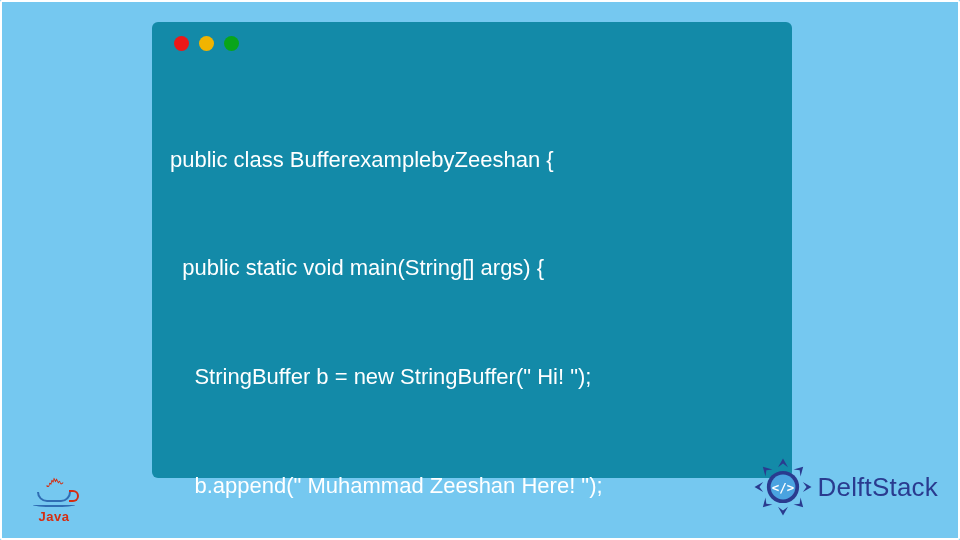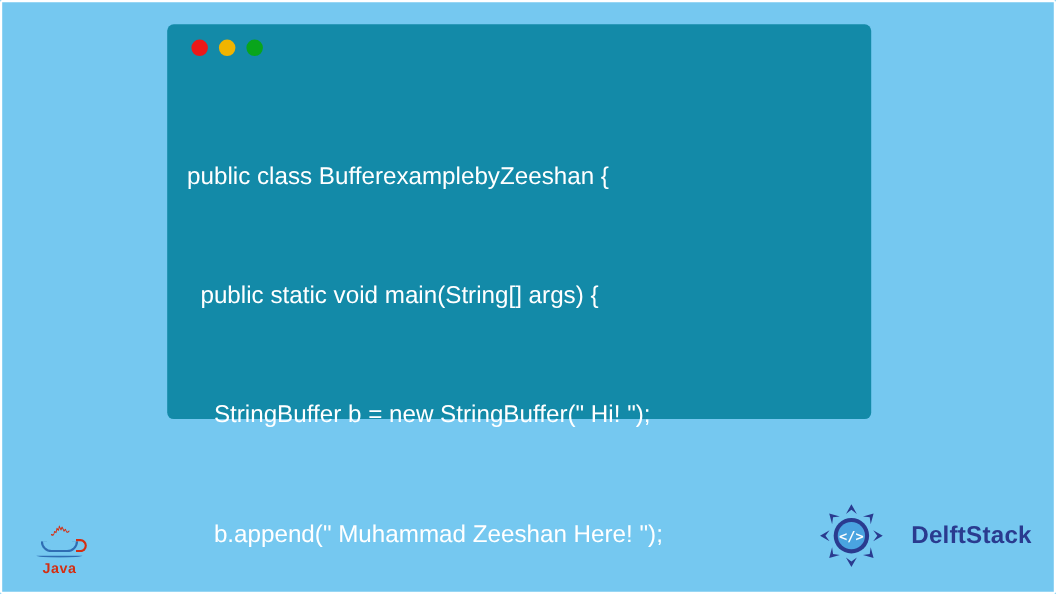--- a/index.html
+++ b/index.html
@@ -9,21 +9,21 @@
     background: #75c8f0;
     position: relative;
     font-family: -apple-system, BlinkMacSystemFont, "Segoe UI", Arial, sans-serif;
     overflow: hidden;
   }
   .code-window {
     position: absolute;
     left: 152px;
     top: 22px;
     width: 640px;
-    height: 359px;
+    height: 456px;
     background: #138aa8;
     border-radius: 6px;
     padding: 14px 18px 18px 18px;
   }
   .traffic-lights {
     display: flex;
     gap: 10px;
     margin-bottom: 18px;
     margin-left: 4px;
   }
@@ -102,24 +102,23 @@
     gap: 4px;
   }
   .delft-icon {
     width: 62px;
     height: 62px;
     position: relative;
   }
   .delft-icon svg { width: 100%; height: 100%; }
   .delft-text {
     color: #2a3b8f;
-    font-size: 22px;
-    font-weight: 700;
+    font-size: 26px;
+    font-weight: 400;
     letter-spacing: 0.2px;
-    margin-left: 19px;
   }
   .white-border {
     position: absolute;
     inset: 0;
     border: 2px solid #ffffff;
     border-radius: 2px;
     pointer-events: none;
   }
 </style>
 </head>

